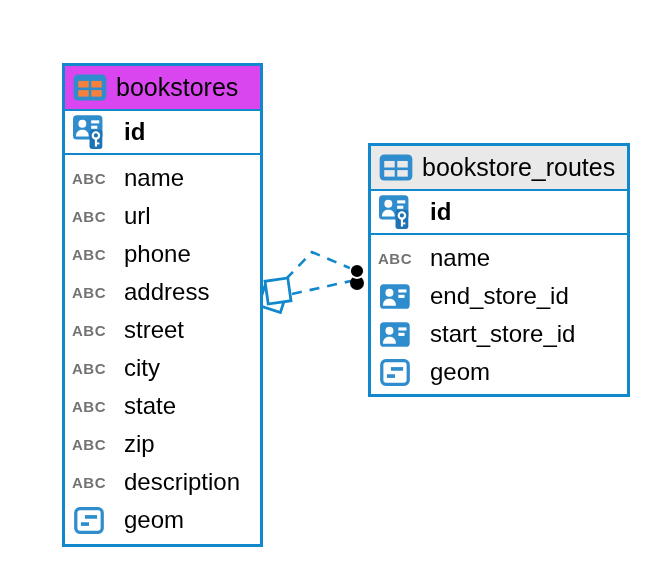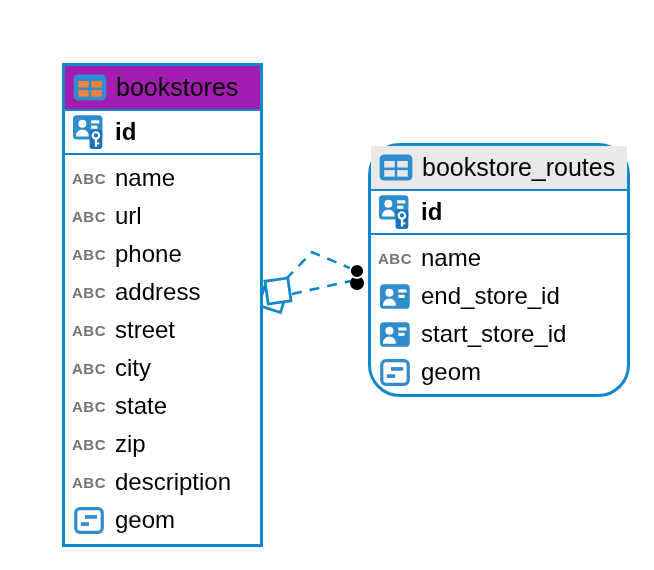--- a/index.html
+++ b/index.html
@@ -14,21 +14,21 @@
     border:3px solid #1088cb; box-sizing:border-box;
   }
   .t-header {
     height:45px; display:flex; align-items:center; gap:9px;
     padding:0 8px; border-bottom:2px solid #1088cb;
     font-size:25px; color:#000; box-sizing:border-box;
     white-space:nowrap; overflow:hidden;
   }
   .rows { display:block; }
   .row {
-    height:38px; display:flex; align-items:center; gap:9px;
+    height:38px; display:flex; align-items:center; gap:18px;
     padding:0 7px; font-size:24px; color:#000; box-sizing:border-box;
     white-space:nowrap;
   }
   .row.pk-row {
     height:44px; font-weight:bold;
     border-bottom:2px solid #1088cb; margin-bottom:4px;
   }
   .icon {
     width:34px; flex:none; display:flex;
     align-items:center; justify-content:center;
@@ -57,21 +57,21 @@
       <circle cx="357" cy="283" r="7" fill="#000"></circle>
       <circle cx="357" cy="271" r="7" fill="#000" stroke="#fff" stroke-width="1.8"></circle>
     </g>
     <g fill="#fff" stroke="#1088cb" stroke-width="2.8">
       <rect x="-11.5" y="-11.5" width="23" height="23" transform="translate(273,298) rotate(18)"></rect>
       <rect x="-11.5" y="-11.5" width="23" height="23" transform="translate(278,291) rotate(-8)"></rect>
     </g>
   </svg>
 
   <div class="table" id="table-0" style="left:62px; top:63px; width:201px; height:484px;">
-    <div class="t-header" style="background: #a21caf; --cell: #f6803d;">
+    <div class="t-header" style="background: #d946ef; --cell: #f6803d;">
       <span class="icon th-icon">
           <svg width="36" height="29" viewBox="0 0 26 21">
             <rect x="0.5" y="0.5" width="25" height="20" rx="3.5" fill="#2f8ccd"></rect>
             <rect x="4" y="5.5" width="8" height="5" fill="var(--cell,#fff)"></rect>
             <rect x="14" y="5.5" width="8" height="5" fill="var(--cell,#fff)"></rect>
             <rect x="4" y="12.5" width="8" height="5" fill="var(--cell,#fff)"></rect>
             <rect x="14" y="12.5" width="8" height="5" fill="var(--cell,#fff)"></rect>
           </svg>
         </span>
       <span class="t-title">bookstores</span>
@@ -163,21 +163,21 @@
               <rect x="1.2" y="1.2" width="19.6" height="17.6" rx="3" fill="#fff" stroke="#2f8ccd" stroke-width="2.4"></rect>
               <rect x="8" y="6" width="9" height="2.7" fill="#2f8ccd"></rect>
               <rect x="5" y="11.3" width="6" height="2.7" fill="#2f8ccd"></rect>
             </svg>
           </span>
     <span class="label">geom</span>
   </div>
 </div>
   </div>
 
-  <div class="table" id="table-1" style="left:368px; top:143px; width:262px; height:254px;border-radius:32px;">
+  <div class="table" id="table-1" style="left:368px; top:143px; width:262px; height:254px;">
     <div class="t-header" style="background: rgb(233, 233, 233); --cell: #e9e9e9;">
       <span class="icon th-icon">
           <svg width="36" height="29" viewBox="0 0 26 21">
             <rect x="0.5" y="0.5" width="25" height="20" rx="3.5" fill="#2f8ccd"></rect>
             <rect x="4" y="5.5" width="8" height="5" fill="var(--cell,#fff)"></rect>
             <rect x="14" y="5.5" width="8" height="5" fill="var(--cell,#fff)"></rect>
             <rect x="4" y="12.5" width="8" height="5" fill="var(--cell,#fff)"></rect>
             <rect x="14" y="12.5" width="8" height="5" fill="var(--cell,#fff)"></rect>
           </svg>
         </span>

